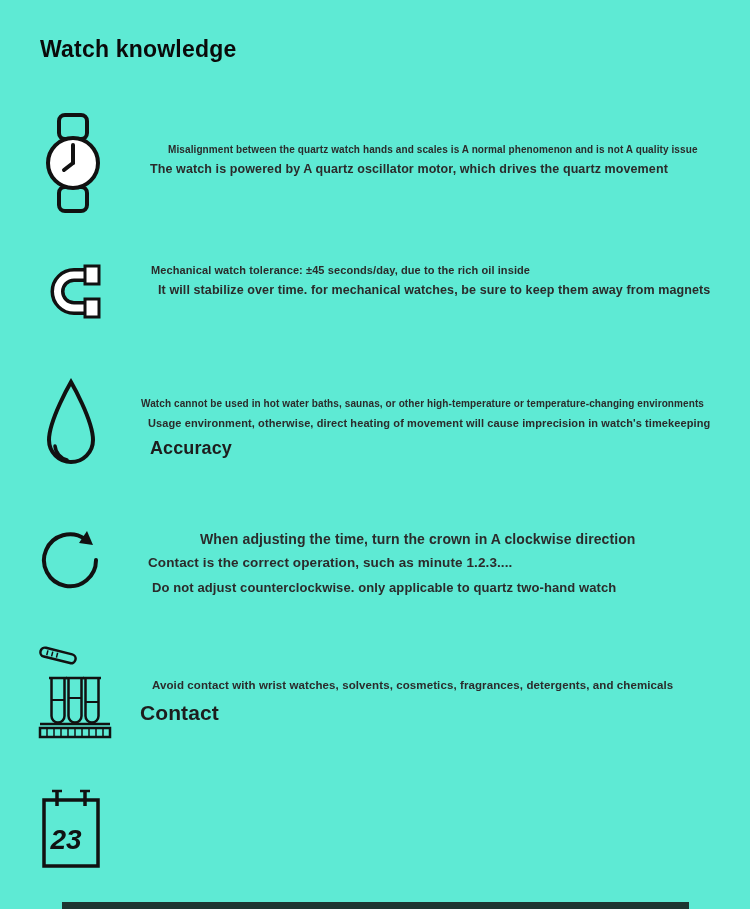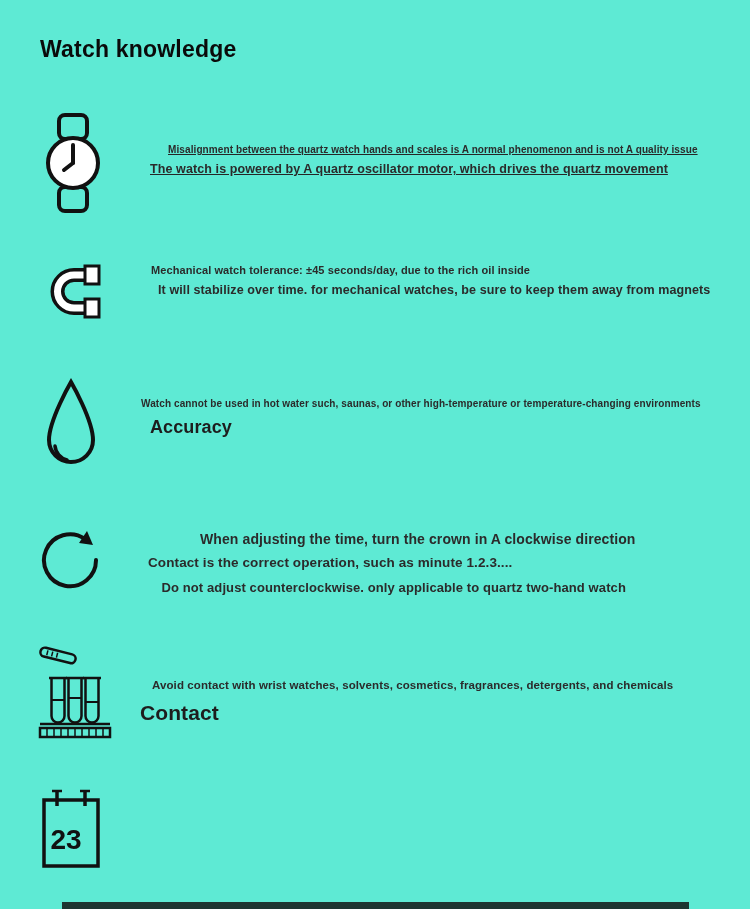--- a/index.html
+++ b/index.html
@@ -9,28 +9,28 @@
     background: #ffffff;
     font-family: "Liberation Sans", sans-serif;
     color: #262626;
     overflow: hidden;
   }
   .page { position: relative; width: 750px; height: 909px; background: #5eead4; }
   .title {
     position: absolute; left: 40px; top: 36px; margin: 0;
     font-size: 23px; font-weight: 700; color: #0a0a0a; letter-spacing: .2px;
   }
-  .icon { position: absolute; }
+  .icon { position: absolute; font-style: italic; }
   .icon svg { width: 100%; height: 100%; display: block; }
   .txt { position: absolute; }
   .txt p { margin: 0; font-weight: 700; color: #2b2b2b; white-space: nowrap; letter-spacing: .1px; }
 
   
   .icon-1 { left: 44px; top: 112px; width: 58px; height: 102px; }
-  .txt-1  { left: 150px; top: 144px; text-decoration: underline; }
+  .txt-1  { left: 150px; top: 144px; }
   .txt-1 .l0 { font-size: 10px;   margin-left: 18px; margin-bottom: 7px; }
   .txt-1 .l1 { font-size: 12.5px; }
 
   
   .icon-2 { left: 40px; top: 258px; width: 66px; height: 66px; }
   .txt-2  { left: 147px; top: 264px; }
   .txt-2 .l0 { font-size: 11px; margin-left: 4px;  margin-bottom: 7px; }
   .txt-2 .l1 { font-size: 12.5px; margin-left: 11px; }
   .txt-2 .l2 { font-size: 10.5px; }
 
@@ -39,21 +39,21 @@
   .txt-3  { left: 141px; top: 398px; }
   .txt-3 .l0 { font-size: 10px; margin-bottom: 8px; }
   .txt-3 .l1 { font-size: 11px; margin-left: 7px; margin-bottom: 9px; }
   .txt-3 .l2 { font-size: 18px; margin-left: 9px; color: #1d1d1d; }
 
   
   .icon-4 { left: 40px; top: 516px; width: 66px; height: 84px; }
   .txt-4  { left: 148px; top: 531px; }
   .txt-4 .l0 { font-size: 14px;   margin-left: 52px; margin-bottom: 8px; text-align: center; }
   .txt-4 .l1 { font-size: 13.5px; margin-bottom: 10px; }
-  .txt-4 .l2 { font-size: 13px;   margin-left: 4px; text-align: center; }
+  .txt-4 .l2 { font-size: 13px;   margin-left: 4px; }
 
   
   .icon-5 { left: 36px; top: 642px; width: 78px; height: 98px; }
   .txt-5  { left: 140px; top: 679px; }
   .txt-5 .l0 { font-size: 11.5px; margin-left: 12px; margin-bottom: 10px; }
   .txt-5 .l1 { font-size: 21px; color: #1d1d1d; }
 
   
   .icon-6 { left: 40px; top: 788px; width: 62px; height: 88px; }
   .txt-6  { left: 140px; top: 820px; }
@@ -96,21 +96,22 @@
     <p class="l1">It will stabilize over time. for mechanical watches, be sure to keep them away from magnets</p>
   </div>
 
   <div class="icon icon-3">
     <svg viewBox="0 0 62 102" xmlns="http://www.w3.org/2000/svg">
       <path d="M31 6 C31 6 9 44 9 64 A22 22 0 0 0 53 64 C53 44 31 6 31 6 Z" fill="none" stroke="#111" stroke-width="4"></path>
       <path d="M15 70 A16 16 0 0 0 27 84" fill="none" stroke="#111" stroke-width="3.5" stroke-linecap="round"></path>
     </svg>
   </div>
   <div class="txt txt-3">
-    <p class="l0">Watch cannot be used in hot water such, saunas, or other high-temperature or temperature-changing environments</p>
+    <p class="l0">Watch cannot be used in hot water baths, saunas, or other high-temperature or temperature-changing environments</p>
+    <p class="l1">Usage environment, otherwise, direct heating of movement will cause imprecision in watch's timekeeping</p>
     <p class="l2">Accuracy</p>
   </div>
 
   <div class="icon icon-4">
     <svg viewBox="0 0 66 84" xmlns="http://www.w3.org/2000/svg">
       <path d="M45 23 A26 26 0 1 0 56 44" fill="none" stroke="#111" stroke-width="4" stroke-linecap="round"></path>
       <polygon points="39,27 47,15 53,29" fill="#111"></polygon>
     </svg>
   </div>
   <div class="txt txt-4">

